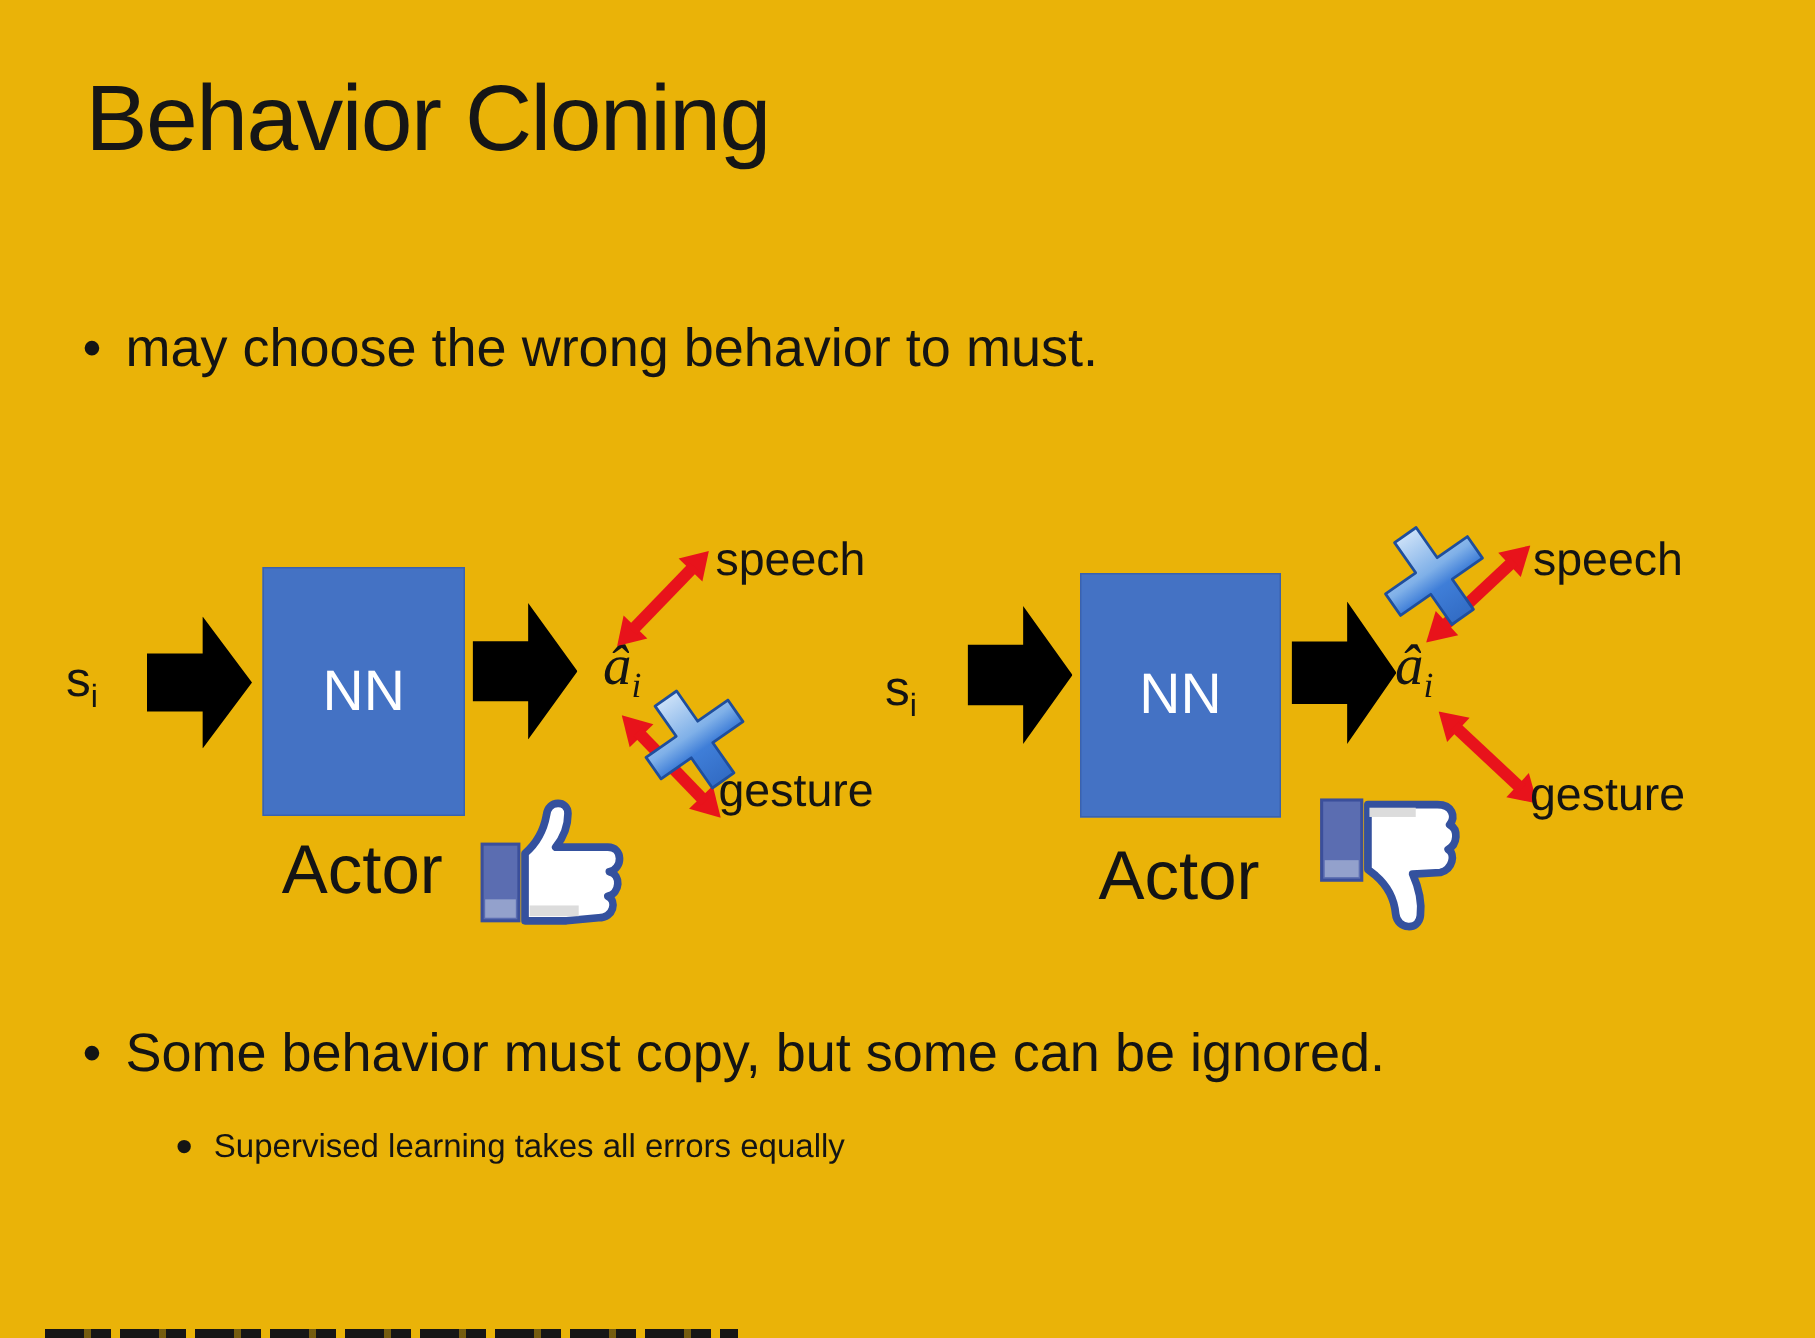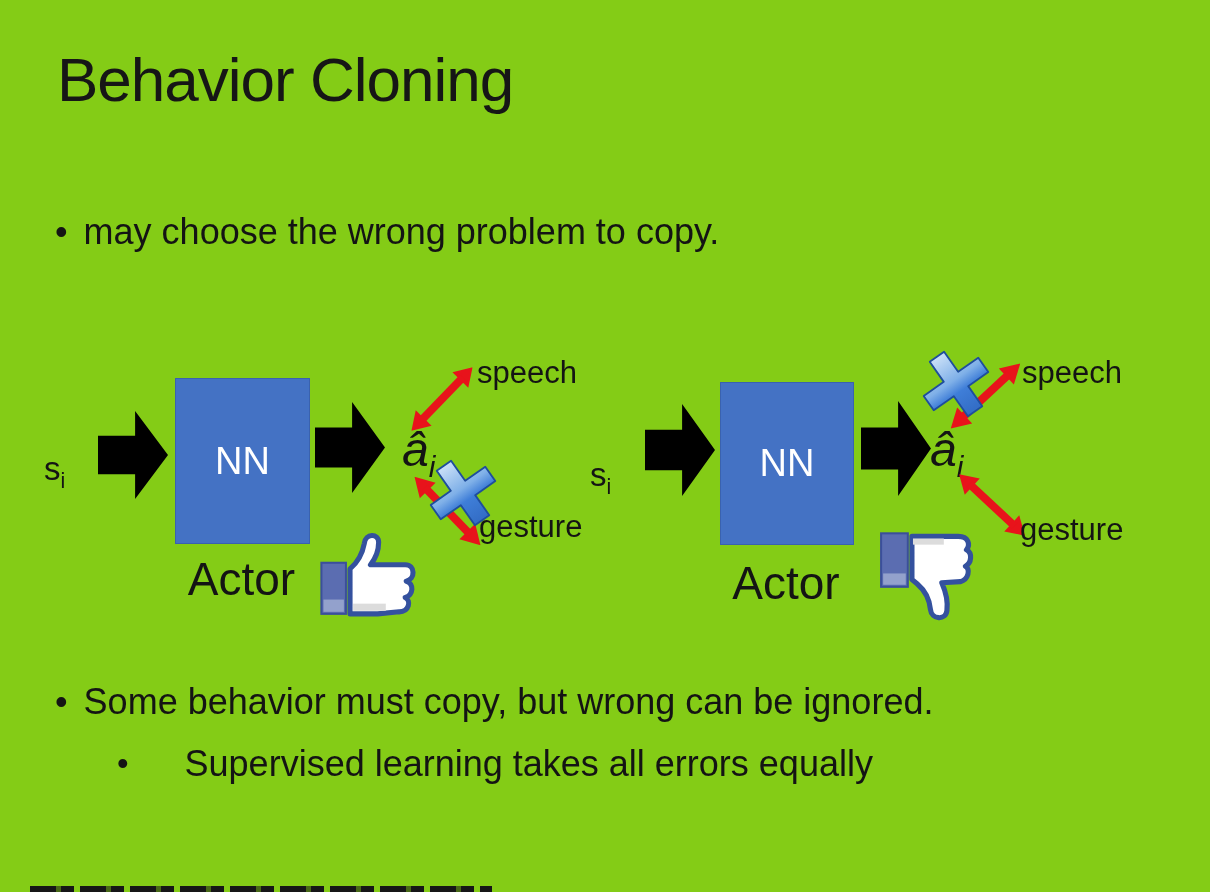--- a/index.html
+++ b/index.html
@@ -1,35 +1,35 @@
 <!DOCTYPE html>
 <html><head>
 <meta charset="utf-8">
 <style>
   html,body{margin:0;padding:0;background:#888;}
   .slide{
-    position:relative;width:1210px;height:892px;background:#84cc16;
+    position:relative;width:1210px;height:892px;background:#eab308;
     overflow:hidden;font-family:"Liberation Sans",sans-serif;color:#141414;
   }
   .abs{position:absolute;}
   .title{font-size:62px;letter-spacing:-1px;color:#161616;}
   .bullet-row{display:flex;align-items:flex-start;}
   .dot{font-size:36px;line-height:52px;margin-right:16px;}
   .dot.small{font-size:33px;line-height:48px;margin-right:14px;}
   .btext{font-size:36px;line-height:52px;}
-  .btext.small{font-size:36px;line-height:48px;margin-left:42px;}
+  .btext.small{font-size:22px;line-height:48px;}
   .nn-box{
     background:#4472C4;border:1px solid #3a62ae;
     display:flex;align-items:center;justify-content:center;
   }
   .nn-label{color:#ffffff;font-size:38px;}
   .actor-label{font-size:46px;text-align:center;}
-  .var{font-size:33px;margin-top:16px;}
+  .var{font-size:33px;}
   .var sub{font-size:0.65em;}
-  .mathvar{font-family:Liberation Sans, sans-serif;font-style:italic;font-size:48px;text-align:center;}
+  .mathvar{font-family:Liberation Serif, serif;font-style:italic;font-size:38px;text-align:center;}
   .mathvar sub{font-size:0.62em;font-style:italic;}
   .branch-label{font-size:31px;}
   .block-arrow{
     background:#000;
     clip-path:polygon(0 28%,53% 28%,53% 0,100% 50%,53% 100%,53% 72%,0 72%);
   }
   .dbl-arrow{transform-origin:center;}
   .dbl-arrow svg{display:block;width:100%;height:100%;}
   .cross{transform-origin:center;}
   .cutoff-bar{
@@ -40,21 +40,21 @@
 </head>
 <body>
 
 <div class="slide">
 
   <div class="abs title" style="left:57px;top:44px;">Behavior Cloning</div>
 
   <div class="abs bullet-row" style="left:55px;top:206px;">
     <span class="dot">•</span>
     <span>
-      <div class="btext">may choose the wrong problem to copy.</div>
+      <div class="btext">may choose the wrong behavior to must.</div>
     </span>
   </div>
 
   <div>
     <div class="abs var" style="left:44px;top:434px;"><span>s</span><sub>i</sub></div>
 
     <div class="abs block-arrow" style="left:98px;top:411px;width:70px;height:88px;"></div>
 
     <div class="abs nn-box" style="left:175px;top:378px;width:133px;height:164px;">
       <span class="nn-label">NN</span>
@@ -160,21 +160,21 @@
         <rect x="5" y="44" width="22" height="11" fill="#93A1CC"></rect>
         <path d="M33,8 L78,8 C88,8 90,16 86,21 C92,24 91,34 85,37 C90,40 88,50 80,52 L62,53
                  C66,62 68,72 67,80 C66,90 52,89 51,79 C50,68 45,60 38,54 L33,50 Z" fill="#FFFFFF" stroke="#34519E" stroke-width="5" stroke-linejoin="round"></path>
         <rect x="34" y="10" width="30" height="6" fill="#DCDCDC"></rect>
       </svg>
     </div>
   </div>
 
   <div class="abs bullet-row" style="left:55px;top:676px;">
     <span class="dot">•</span>
-    <span class="btext">Some behavior must copy, but wrong can be ignored.</span>
+    <span class="btext">Some behavior must copy, but some can be ignored.</span>
   </div>
 
   <div class="abs bullet-row" style="left:117px;top:740px;">
     <span class="dot small">•</span>
     <span class="btext small">Supervised learning takes all errors equally</span>
   </div>
 
   <div class="abs cutoff-bar" style="left:30px;top:886px;width:462px;"></div>
 
 </div>

